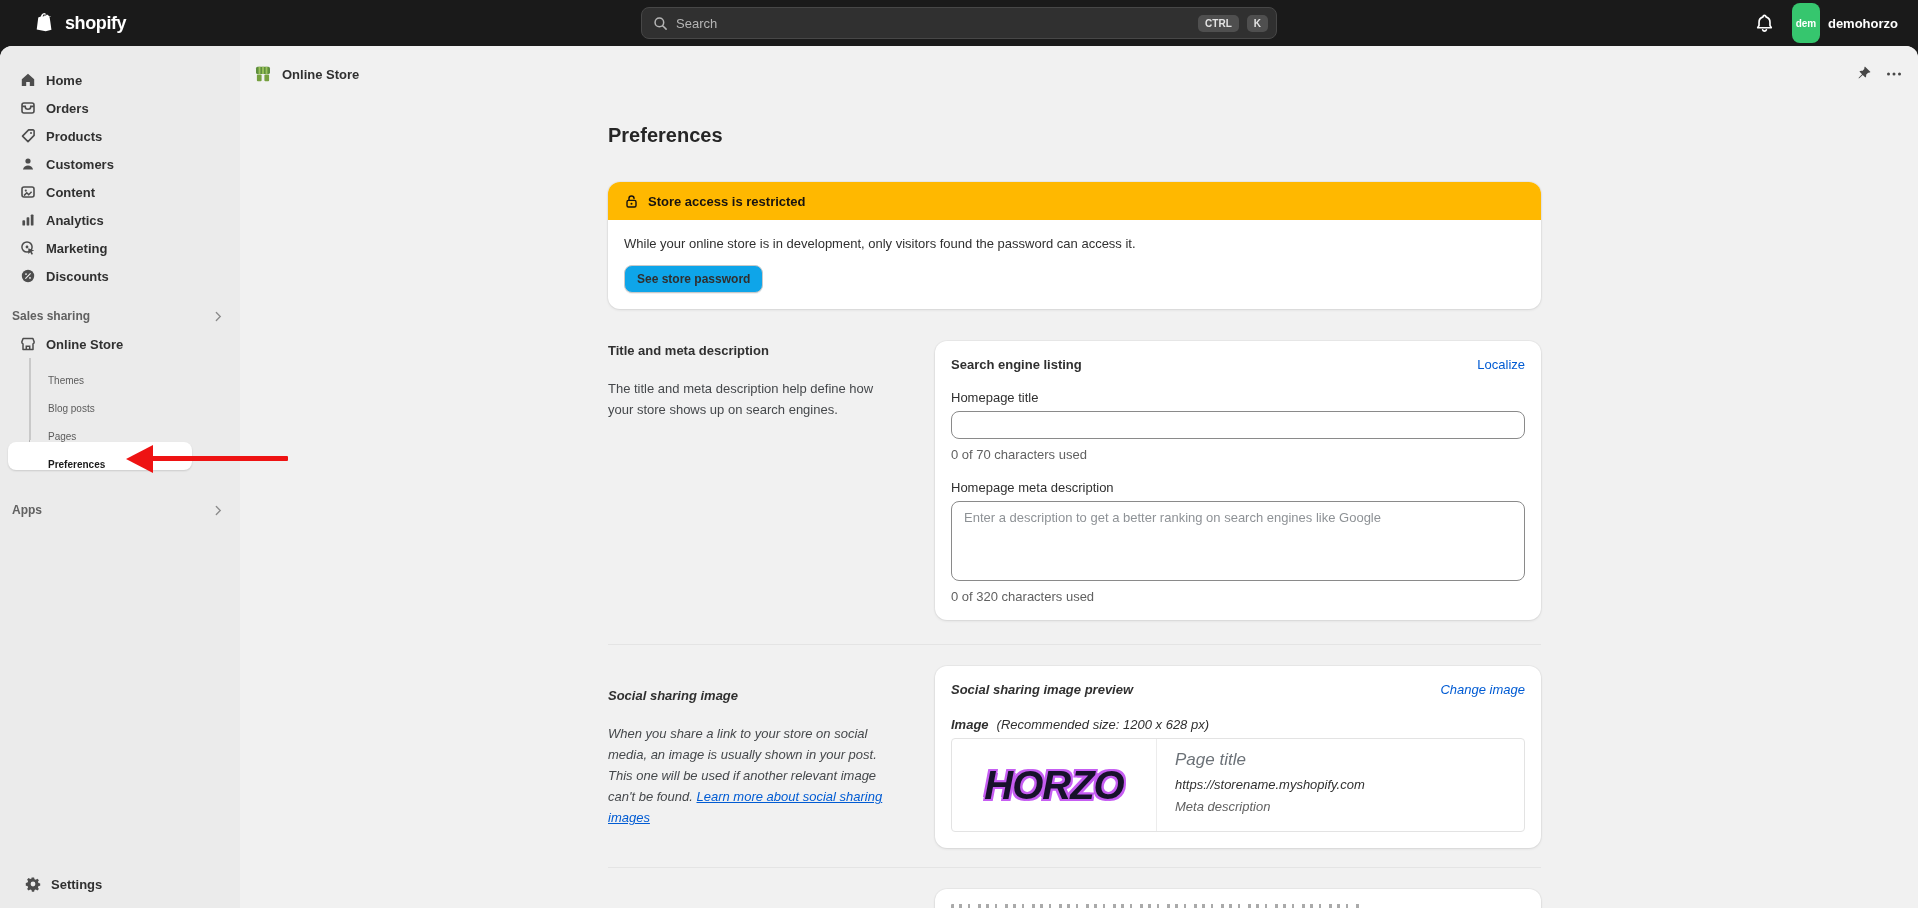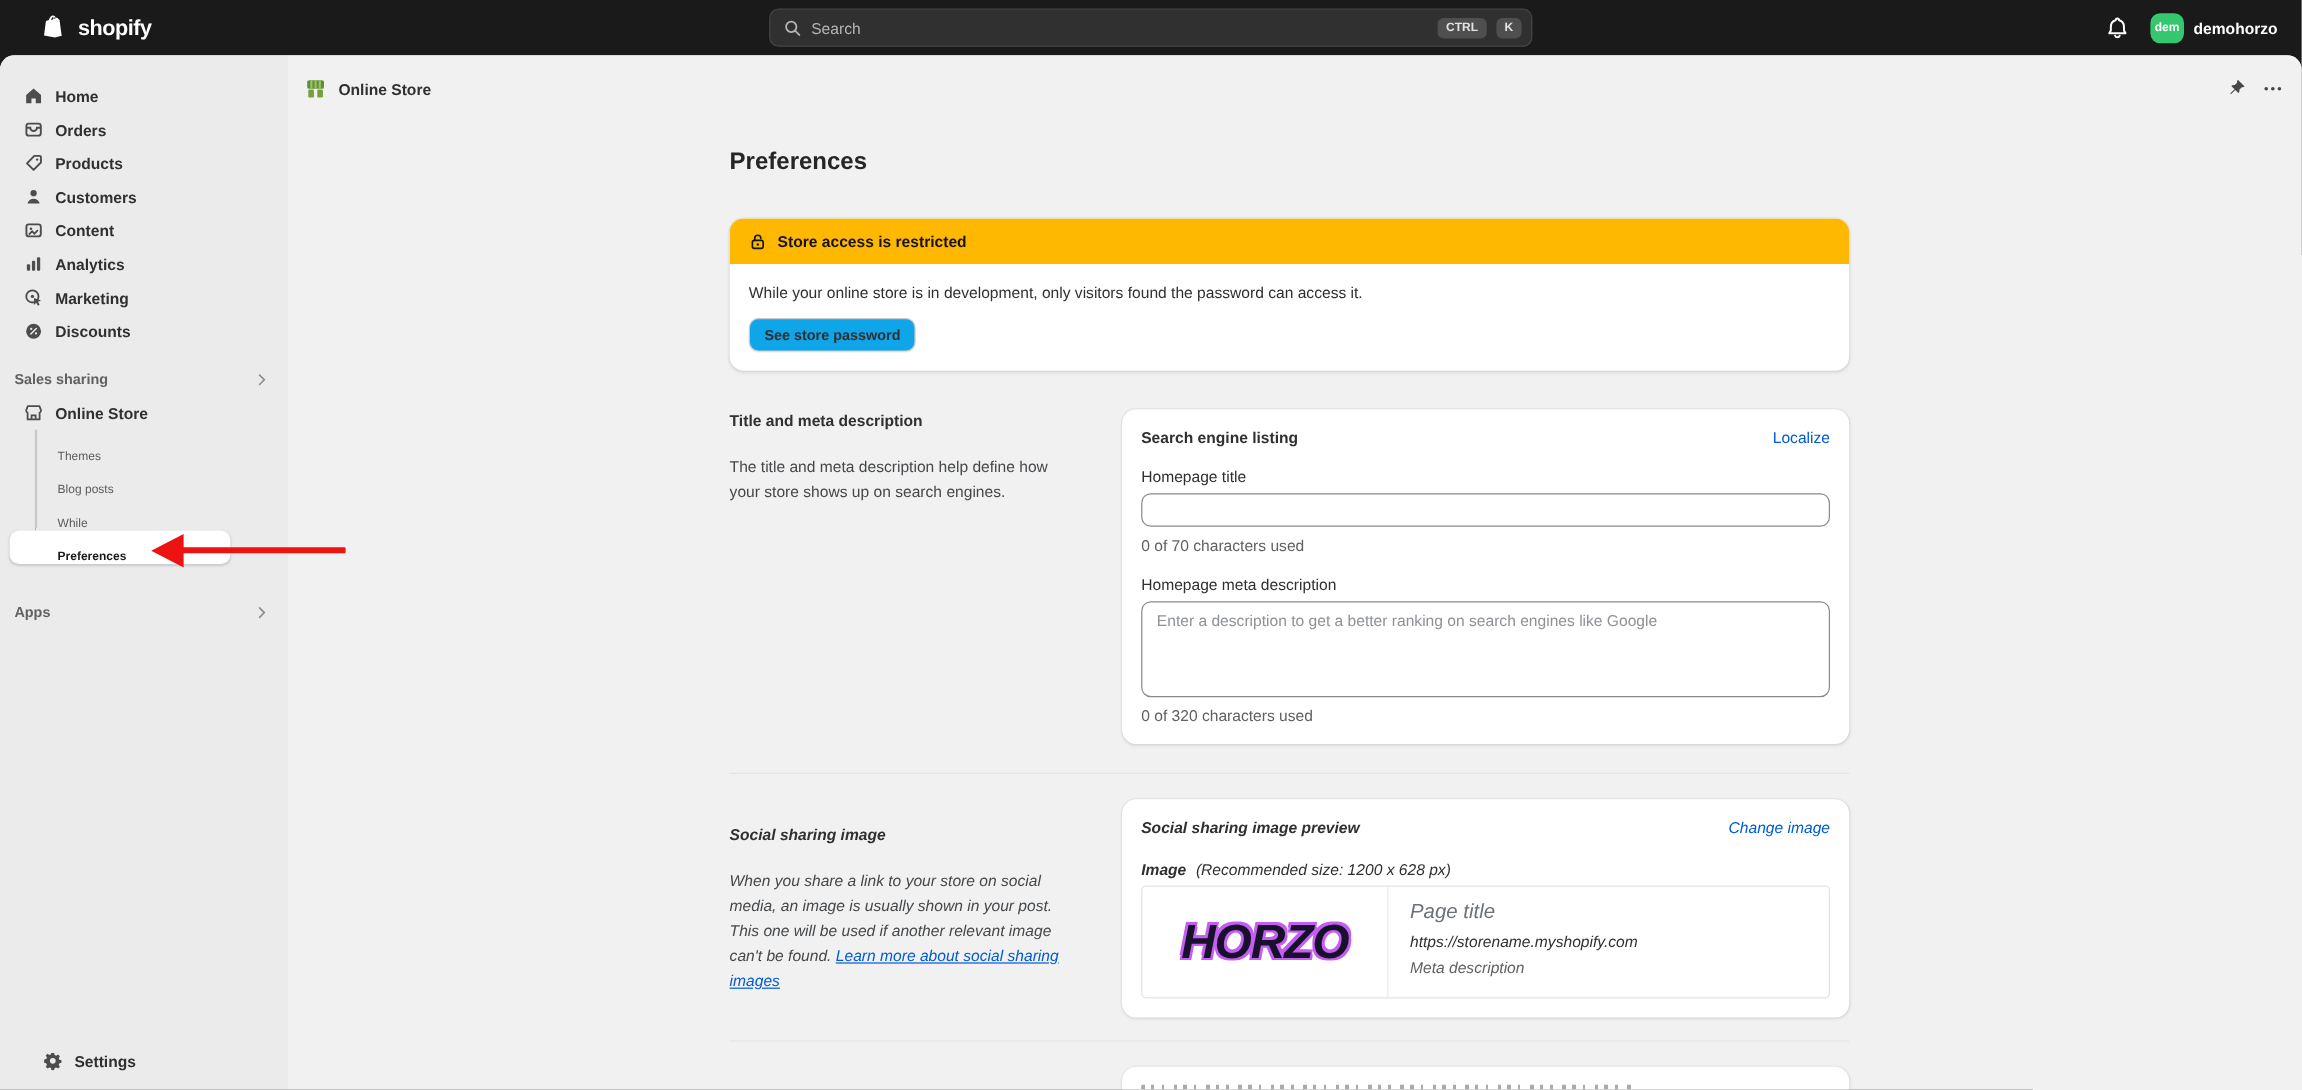--- a/index.html
+++ b/index.html
@@ -18,21 +18,21 @@
     position:absolute; left:50%; top:7px; transform:translateX(-50%);
     width:636px; height:32px; background:#303030; border:1px solid #474747;
     border-radius:8px; display:flex; align-items:center; gap:8px; padding:0 8px 0 11px;
   }
   .search-wrap svg { flex-shrink:0; }
   .search-input { flex:1; background:transparent; border:0; outline:0; color:#e3e3e3; font-size:13px; font-family:inherit; }
   .search-input::placeholder { color:#b5b5b5; }
   .kbd { background:#4f4f4f; color:#e3e3e3; font-size:10px; font-weight:700; padding:3px 7px; border-radius:5px; }
   .topbar-right { margin-left:auto; display:flex; align-items:center; gap:18px; margin-right:20px; }
   .avatar-group { display:flex; align-items:center; gap:8px; cursor:pointer; }
-  .avatar { width:28px; height:25px; border-radius:8px; background:var(--avatar-green,#36c66e);
+  .avatar { width:28px; height:40px; border-radius:8px; background:var(--avatar-green,#36c66e);
     display:flex; align-items:center; justify-content:center; font-size:10px; font-weight:700; color:#fff; }
   .username { font-size:13px; font-weight:700; color:#fff; }
   
   .surface { position:absolute; top:46px; left:0; right:0; bottom:0; display:flex;
     border-radius:12px 12px 0 0; overflow:hidden; background:var(--surface-bg,#f1f1f1); }
   
   .sidebar { width:240px; background:var(--sidebar-bg,#ebebeb); flex-shrink:0; position:relative; padding-top:20px; }
   .nav-item { height:28px; margin:0 8px; border-radius:8px; display:flex; align-items:center; gap:10px;
     padding:0 12px; font-size:13px; font-weight:700; color:#303030; cursor:pointer; }
   .nav-item svg { width:16px; height:16px; color:#4d4d4d; flex-shrink:0; }
@@ -42,21 +42,21 @@
   .chev { color:#8a8a8a; display:flex; }
   .sub-item { height:28px; margin:0 8px; padding-left:40px; display:flex; align-items:flex-end;
     font-size:10px; color:#5c5c5c; border-radius:8px; cursor:pointer; }
   .sub-item.active { background:#fff; font-weight:700; color:#1a1a1a; width:184px;
     box-shadow:0 1px 2px rgba(0,0,0,.14); position:relative; }
   .tree-line { position:absolute; left:29px; top:312px; width:1.5px; height:82px; background:#c9c9c9; }
   .elbow { position:absolute; left:29px; top:394px; width:12px; height:14px;
     border-left:1.5px solid #b5b5b5; border-bottom:1.5px solid #b5b5b5; border-bottom-left-radius:8px; }
   .elbow::after { content:''; position:absolute; right:-5px; bottom:-5px;
     border:4px solid transparent; border-left:5px solid #b5b5b5; }
-  .settings-item { position:absolute; left:16px; right:0; bottom:10px; margin:0 8px; }
+  .settings-item { position:absolute; left:5px; right:0; bottom:10px; margin:0 8px; }
   
   .arrow-tail { position:absolute; left:150px; top:410px; width:138px; height:5px;
     background:var(--arrow-red,#ee1313); z-index:9; border-radius:1px; }
   .arrow-head { position:absolute; left:126px; top:399px; width:0; height:0; z-index:9;
     border-top:14px solid transparent; border-bottom:14px solid transparent;
     border-right:27px solid var(--arrow-red,#ee1313); }
   
   .content { flex:1; background:var(--surface-bg,#f1f1f1); position:relative; overflow:hidden; }
   .content-head { height:46px; display:flex; align-items:center; padding:10px 16px 0 13px; }
   .content-head .store-label { font-size:13px; font-weight:700; color:#303030; margin-left:9px; }
@@ -265,21 +265,21 @@
     <div class="tree-line"></div>
     <div class="elbow"></div>
 
     <div class="sub-item">
       <span>Themes</span>
     </div>
     <div class="sub-item">
       <span>Blog posts</span>
     </div>
     <div class="sub-item">
-      <span>While</span>
+      <span>Pages</span>
     </div>
     <div class="sub-item active">
       <span>Preferences</span>
     </div>
 
     <div class="section-head apps">
       <span>Apps</span>
       <span class="chev">
           <svg width="7" height="11" viewBox="0 0 8 12">
             <path d="M1.5 1.5 6 6l-4.5 4.5" stroke="currentColor" fill="none" stroke-width="1.5" stroke-linecap="round"></path>

